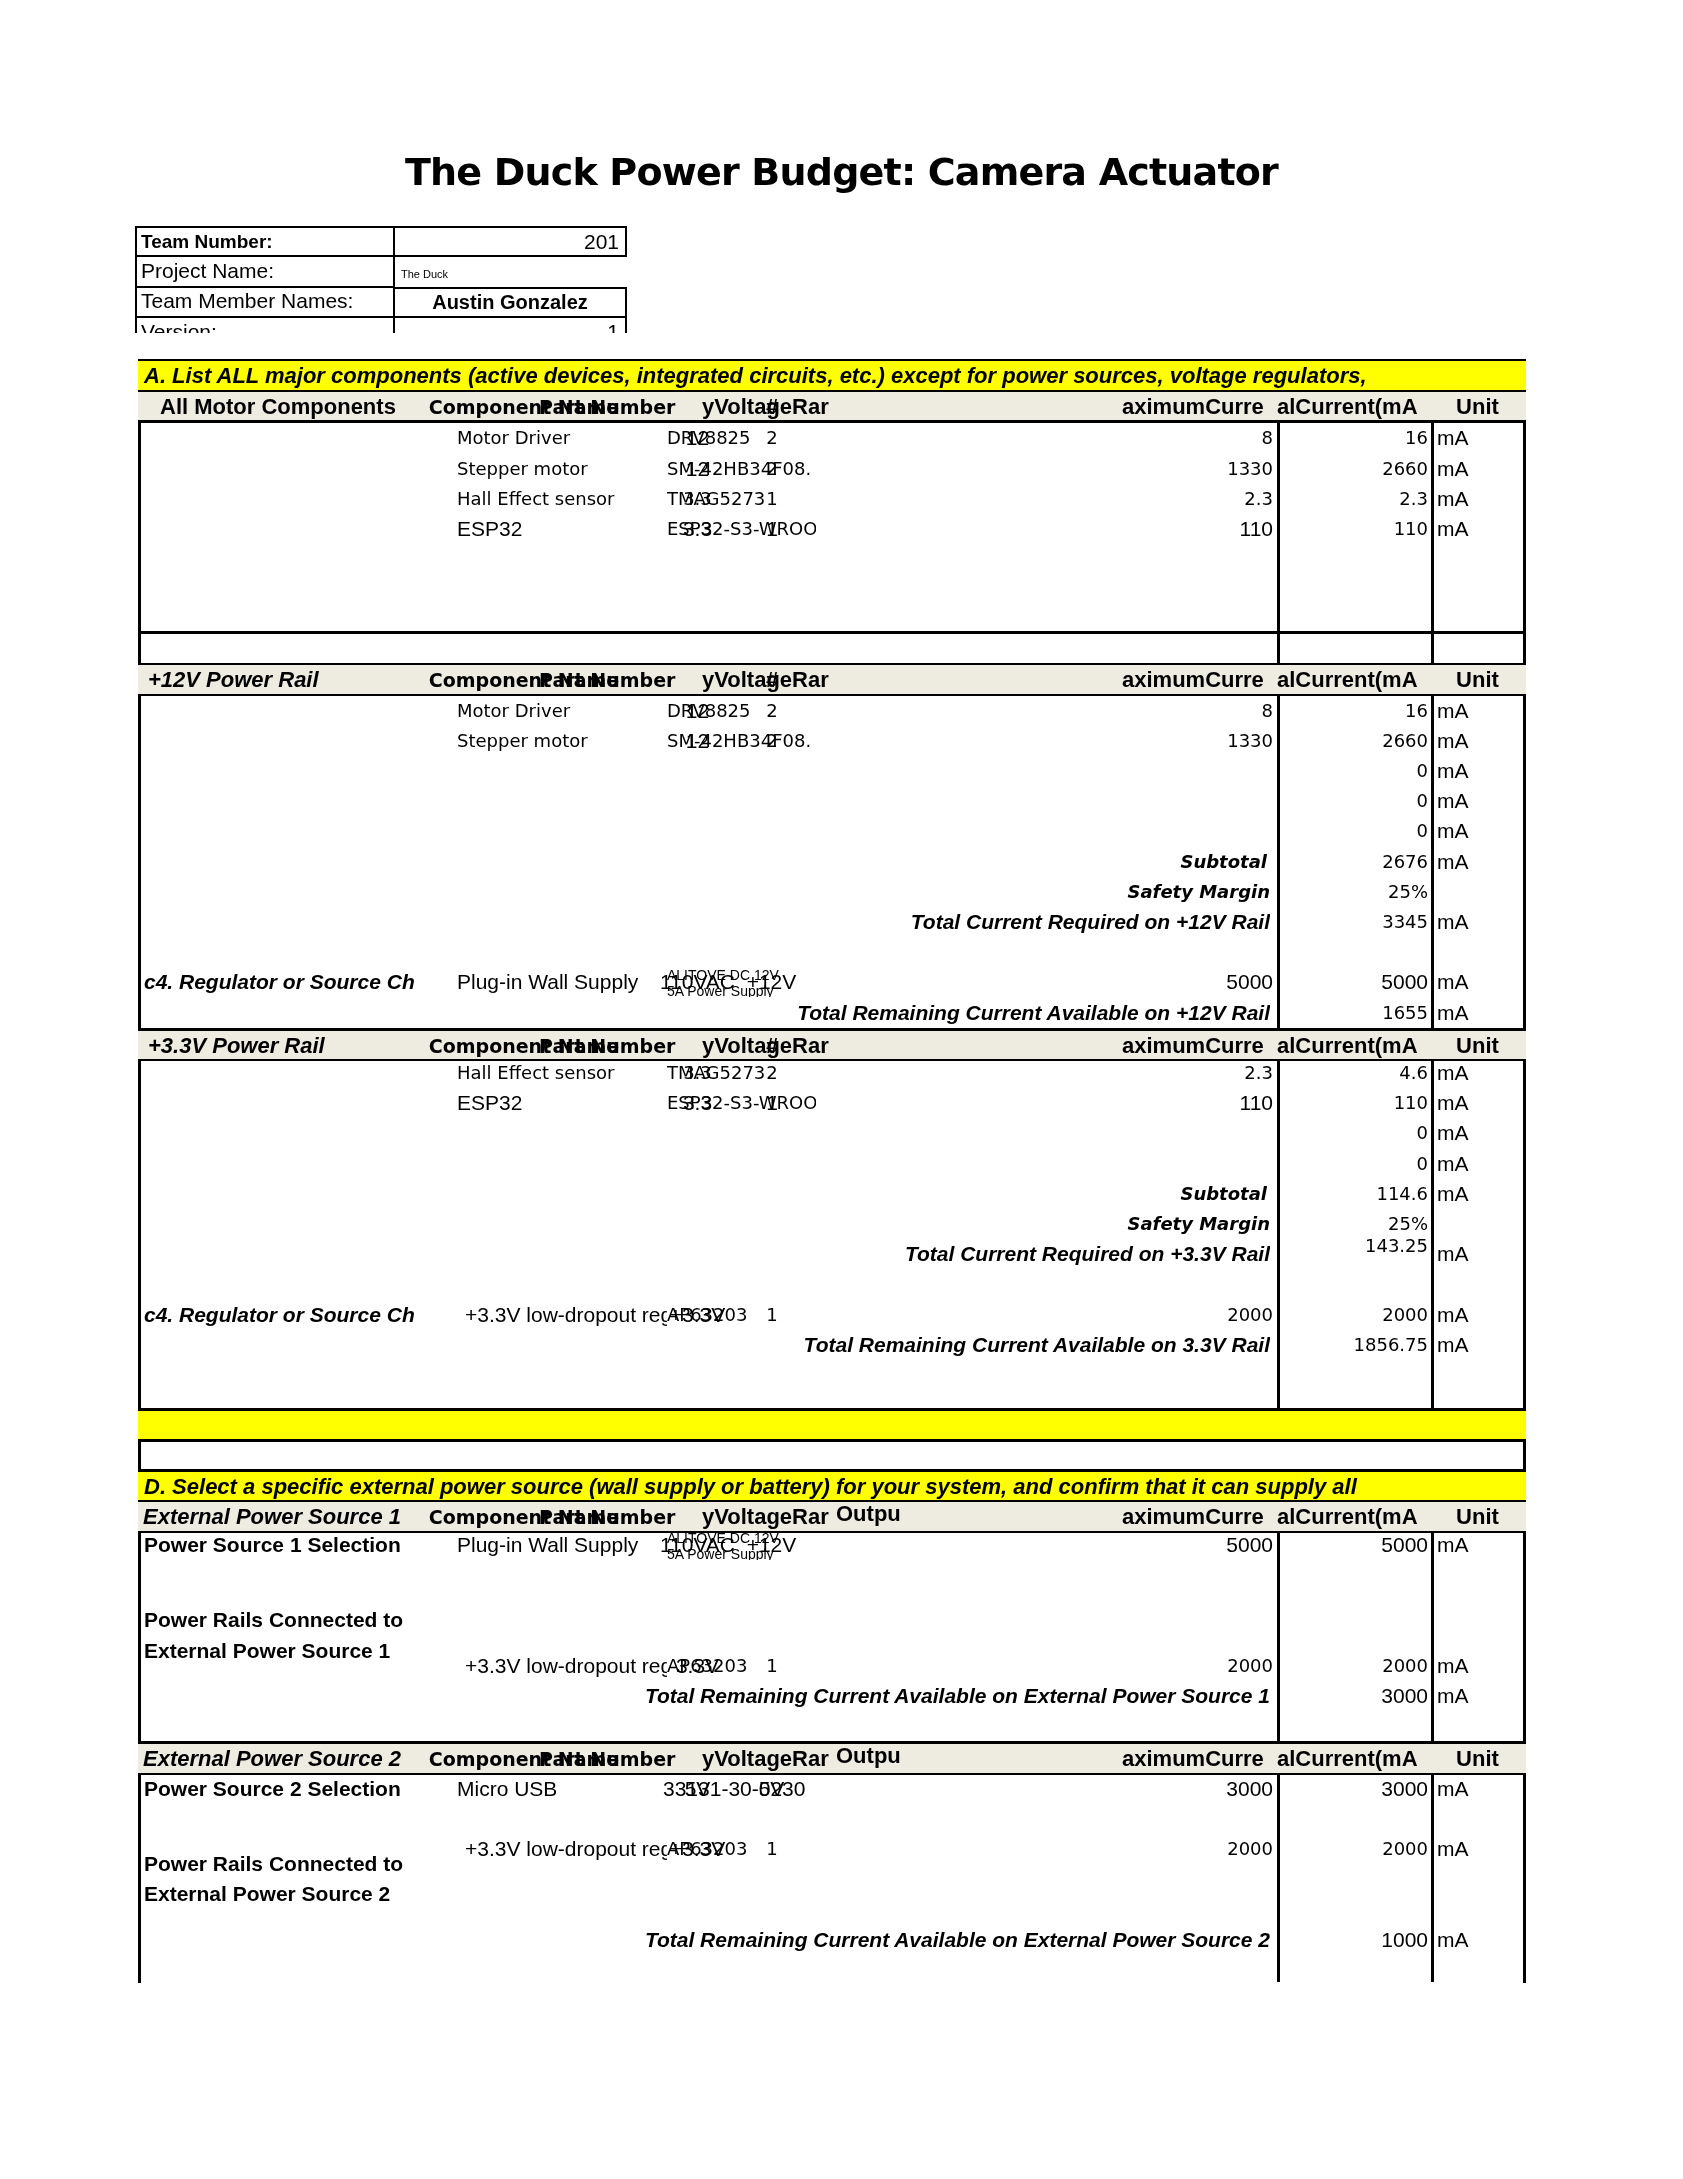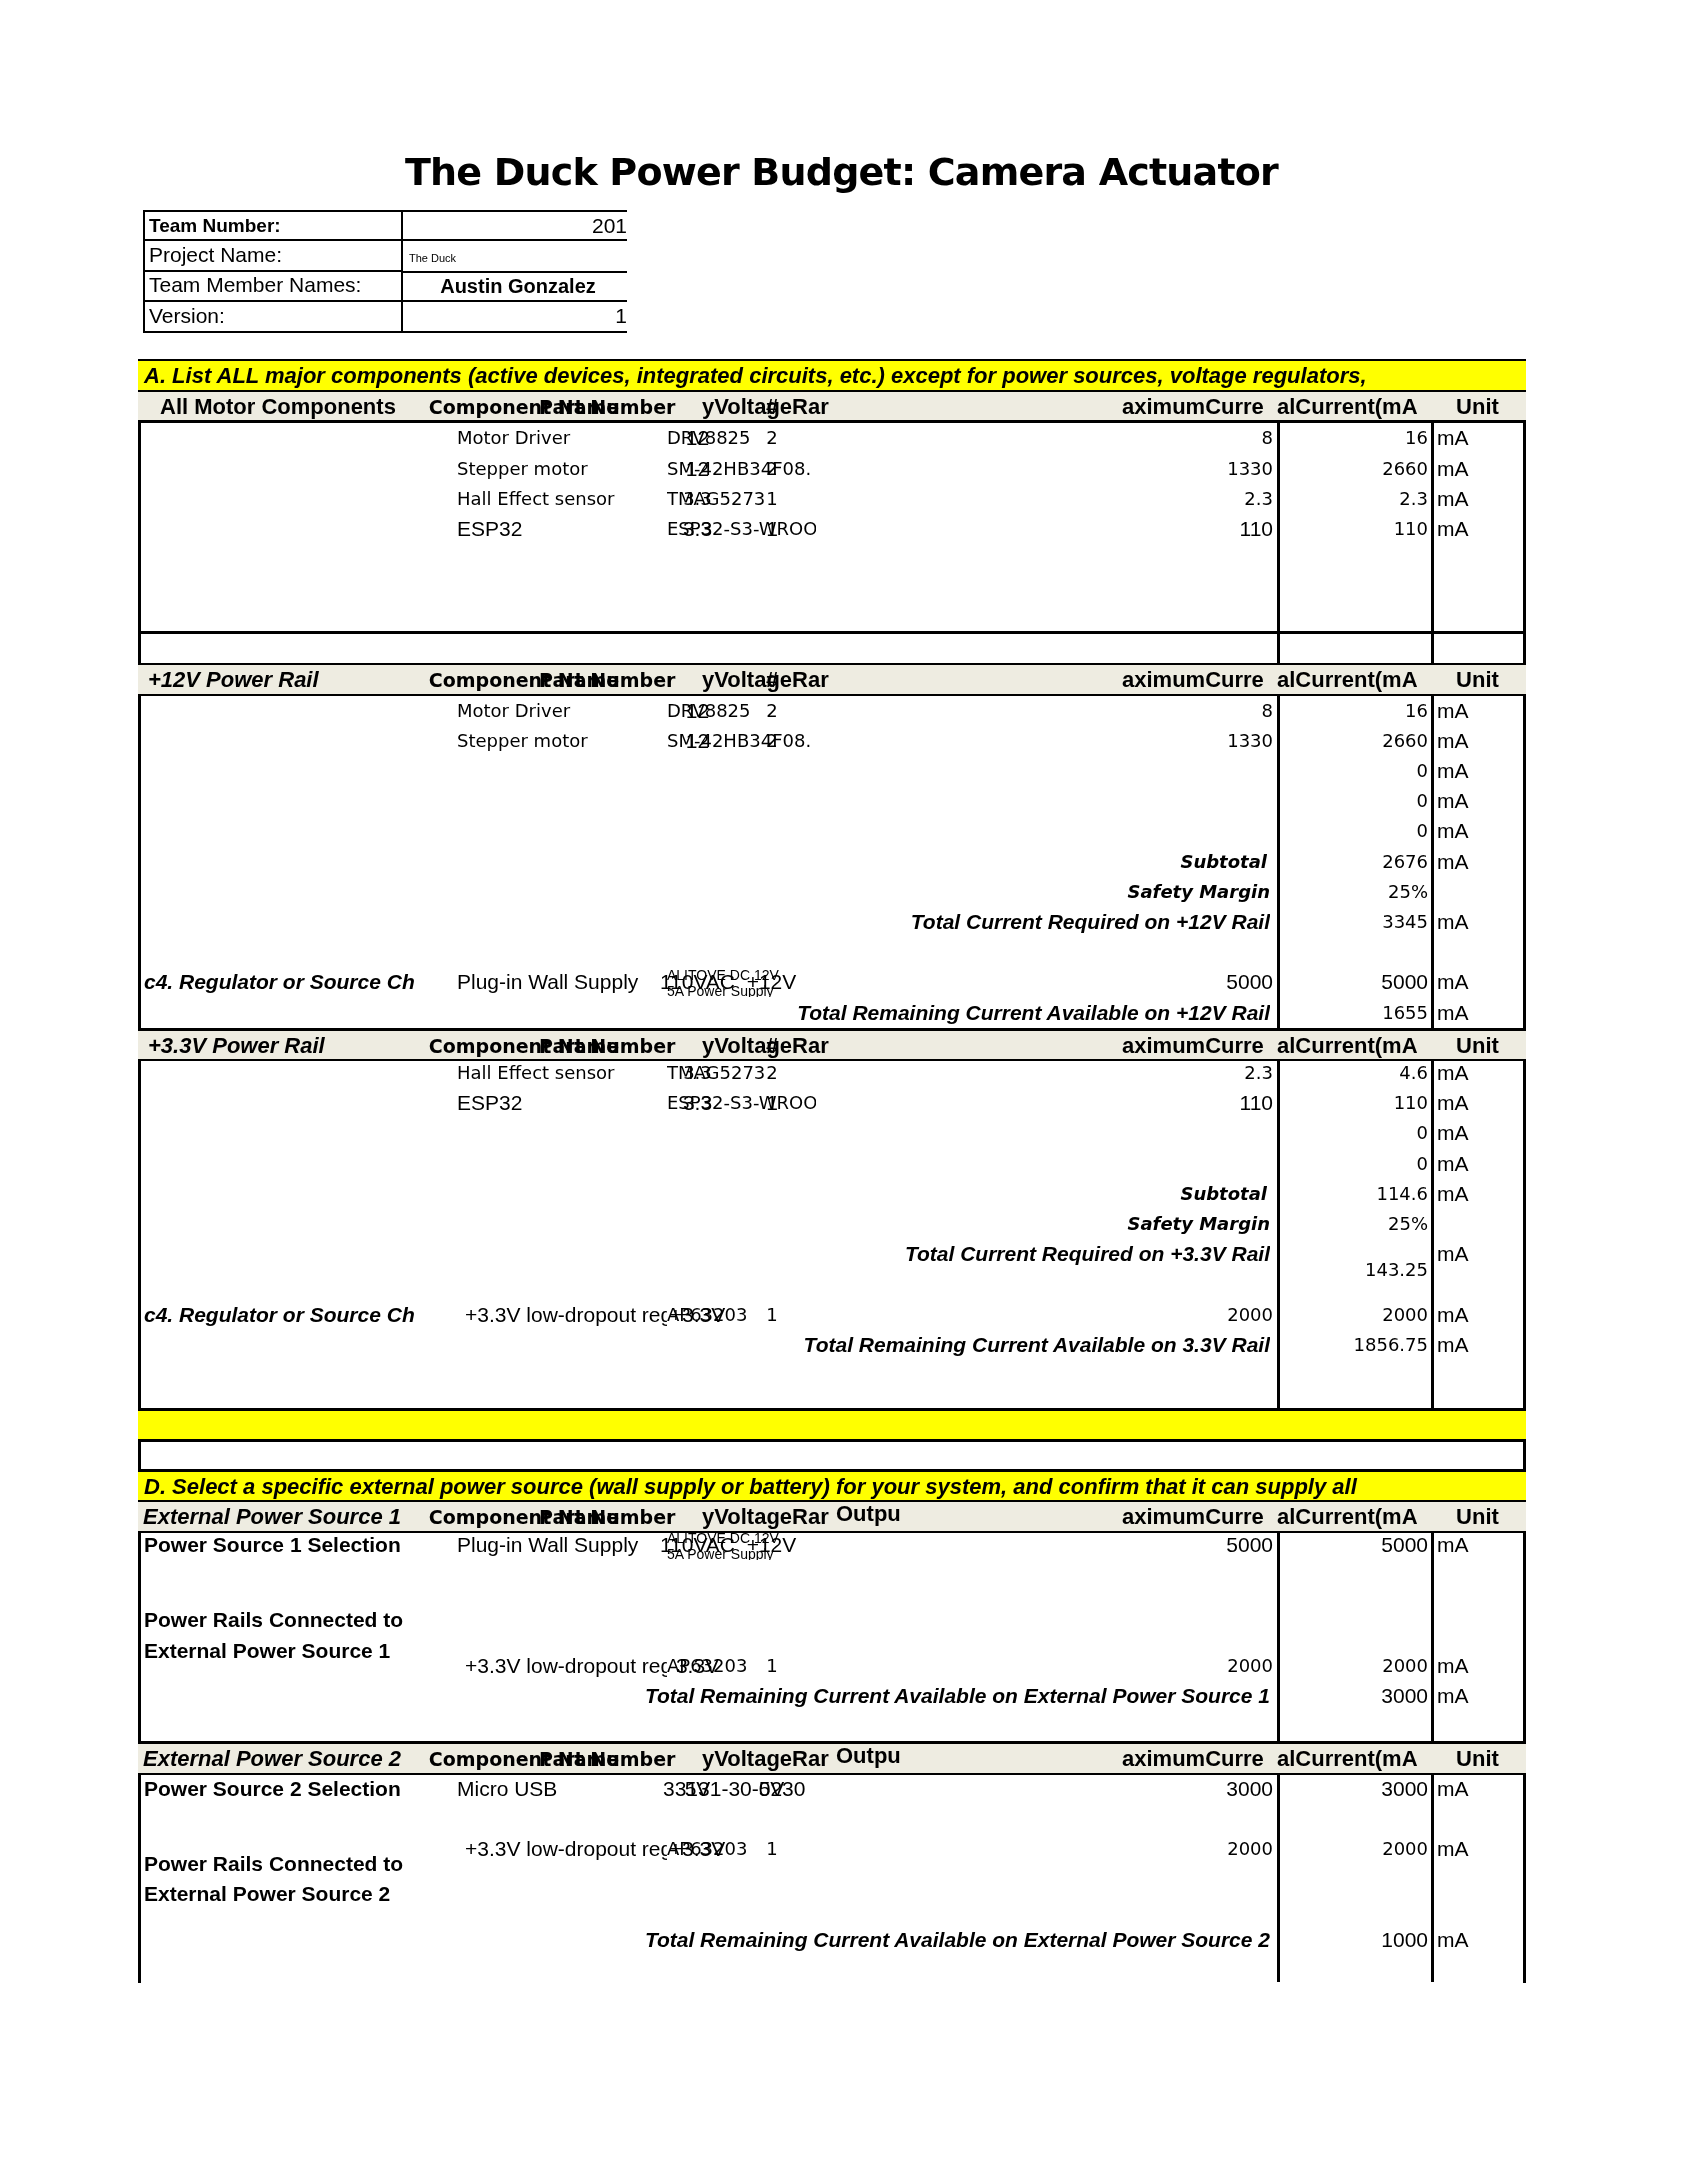--- a/index.html
+++ b/index.html
@@ -3,21 +3,21 @@
 <meta charset="utf-8">
 <style>
   html, body { margin:0; padding:0; background:#ffffff; }
   body { width:1683px; height:2179px; position:relative; overflow:hidden;
          font-family:"Liberation Sans", sans-serif; color:#000; }
   .abs { position:absolute; white-space:nowrap; overflow:hidden; }
   .title { left:0; width:1683px; top:150px; text-align:center; font-family:"DejaVu Sans", sans-serif;
            font-weight:bold; font-size:38px; letter-spacing:-0.8px; }
   
   .info { left:135px; top:210px; width:492px; height:123px; }
-  .info-row { position:absolute; left:8px; width:492px; height:31px; }
+  .info-row { position:absolute; left:0; width:492px; height:31px;margin-top:16px; }
   .info-label { position:absolute; left:0; width:260px; height:31px; border:2px solid #000; box-sizing:border-box;
                 font-size:21px; line-height:27px; padding-left:4px; }
   .info-value { position:absolute; left:260px; width:232px; height:31px; border:2px solid #000; border-left:none; box-sizing:border-box;
                 font-size:21px; line-height:27px; padding:0 6px; }
   .info-label.small { font-weight:bold; font-size:19px; }
   .info-value.right { text-align:right; }
   .info-value.tiny { font-size:11px; line-height:34px; border-right:none; }
   .info-value.bold { font-weight:bold; font-size:20px;text-align:center; }
 
   
@@ -237,21 +237,21 @@
   </div>
 
   <div class="cell r sans2" style="left:693px;width:436px;top:820px;font-style:italic;font-weight:bold">Subtotal</div>
   <div class="cell r sans2" style="left:1141px;width:149px;top:820px">114.6</div>
   <div class="cell" style="left:1299px;width:79px;top:820px">mA</div>
 
   <div class="cell r sans2" style="left:693px;width:439px;top:850px;font-style:italic;font-weight:bold">Safety Margin</div>
   <div class="cell r sans2" style="left:1141px;width:149px;top:850px">25%</div>
 
   <div class="cell r bi" style="left:396px;width:736px;top:880px">Total Current Required on +3.3V Rail</div>
-  <div class="cell r sans2" style="left:1141px;width:149px;top:896px">143.25</div>
+  <div class="cell r sans2" style="left:1141px;width:149px;top:872px">143.25</div>
   <div class="cell" style="left:1299px;width:79px;top:880px">mA</div>
 
   <div style="position:absolute;left:0;top:941px;width:1388px;height:30px">
     <div class="cell bi" style="left:6px;width:313px">c4. Regulator or Source Ch</div>
     <div class="cell" style="left:327px;width:202px">+3.3V low-dropout regula</div>
     <div class="cell sans2" style="left:529px;width:149px">AP63203</div>
     <div class="cell c" style="left:505px;width:109px">+3.3V</div>
     <div class="cell c sans2" style="left:614px;width:40px">1</div>
     <div class="cell r sans2" style="left:980px;width:155px">2000</div>
     <div class="cell r sans2" style="left:1141px;width:149px">2000</div>

